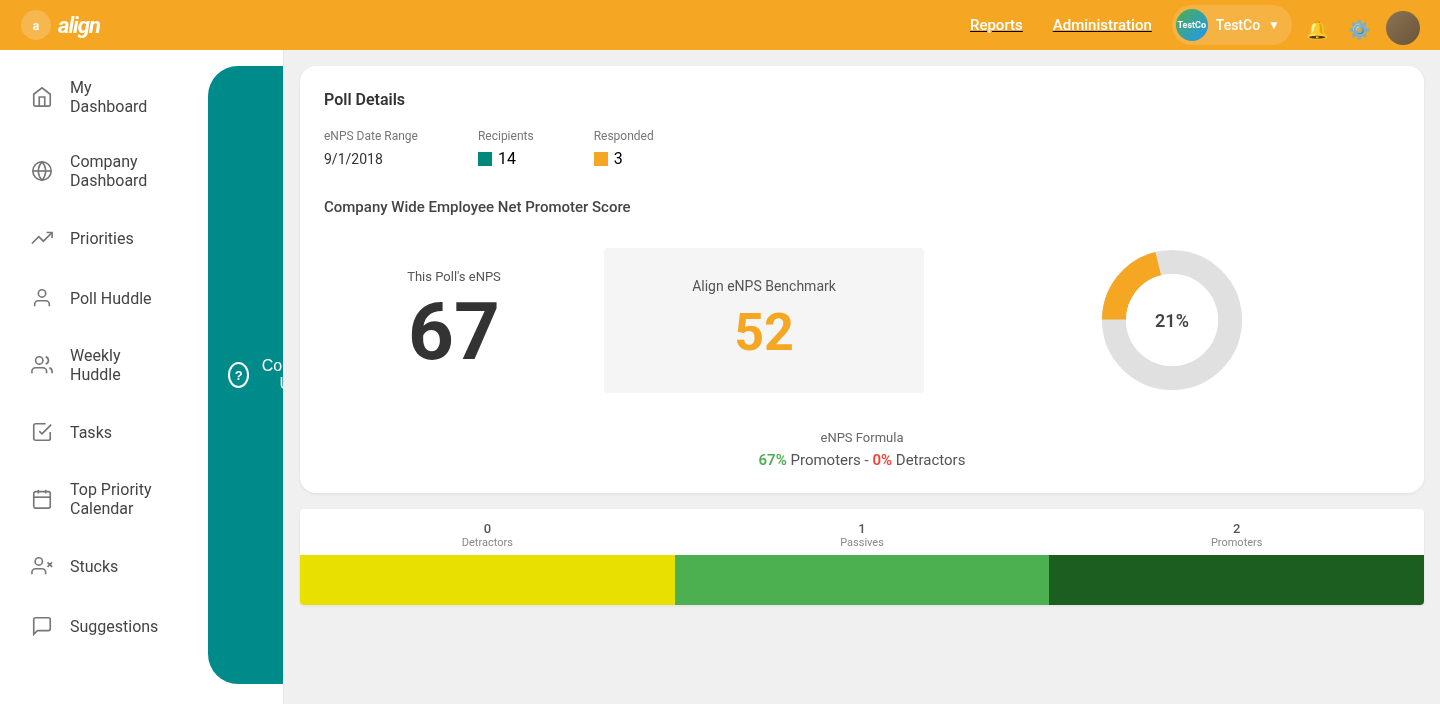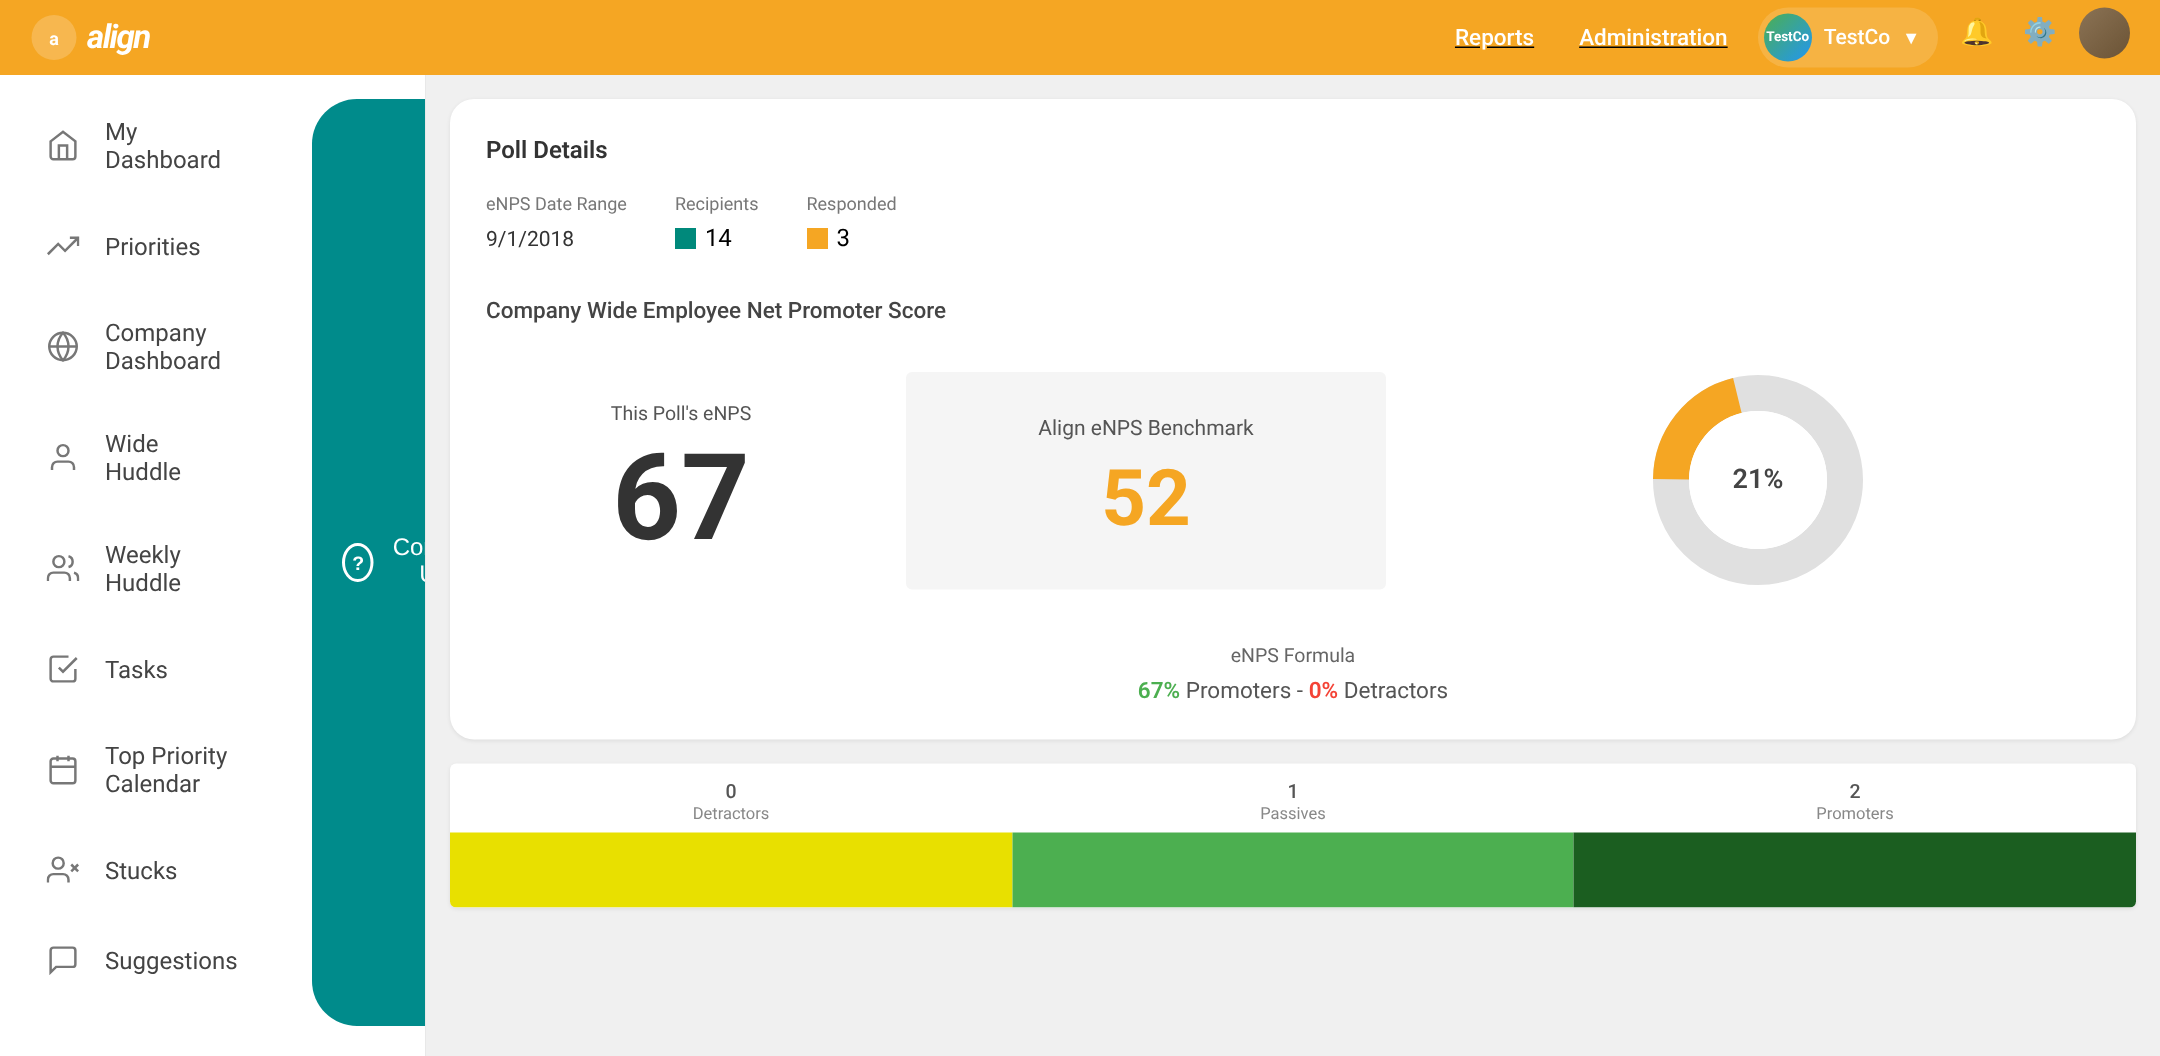--- a/index.html
+++ b/index.html
@@ -42,21 +42,21 @@
     }
     .nav-link {
       color: white;
       font-size: 15px;
       font-weight: 500;
       cursor: pointer;
       text-decoration: none;
     }
     .nav-right {
       display: flex;
-      align-items: flex-start;
+      align-items: flex-end;
       gap: 10px;
     }
     .company-selector {
       display: flex;
       align-items: center;
       gap: 8px;
       background: rgba(255,255,255,0.15);
       border-radius: 25px;
       padding: 4px 12px 4px 4px;
       cursor: pointer;
@@ -190,21 +190,21 @@
 
     
     .poll-title {
       font-size: 16px;
       font-weight: 600;
       color: #333;
       margin-bottom: 20px;
     }
     .poll-meta {
       display: flex;
-      gap: 32px;
+      gap: 60px;
       align-items: flex-start;
     }
     .poll-meta-item label {
       font-size: 12px;
       color: #777;
       display: block;
       margin-bottom: 6px;
     }
     .poll-meta-item .value {
       font-size: 14px;
@@ -404,46 +404,46 @@
             <path d="M3 9l9-7 9 7v11a2 2 0 01-2 2H5a2 2 0 01-2-2z"></path>
             <polyline points="9,22 9,12 15,12 15,22"></polyline>
           </svg>
         </span>
         <span class="s-label">My Dashboard</span>
       </div>
 
       <div class="sidebar-item">
         <span class="s-icon">
           <svg width="22" height="22" viewBox="0 0 24 24" fill="none" stroke="#777" stroke-width="1.8">
-            <polyline points="23,6 13.5,15.5 8.5,10.5 1,18"></polyline>
-            <polyline points="17,6 23,6 23,12"></polyline>
-          </svg>
-        </span>
-        <span class="s-label">Priorities</span>
-      </div>
-
-      <div class="sidebar-item">
-        <span class="s-icon">
-          <svg width="22" height="22" viewBox="0 0 24 24" fill="none" stroke="#777" stroke-width="1.8">
             <circle cx="12" cy="12" r="10"></circle>
             <line x1="2" y1="12" x2="22" y2="12"></line>
             <path d="M12 2a15.3 15.3 0 014 10 15.3 15.3 0 01-4 10 15.3 15.3 0 01-4-10 15.3 15.3 0 014-10z"></path>
           </svg>
         </span>
         <span class="s-label">Company Dashboard</span>
       </div>
 
       <div class="sidebar-item">
         <span class="s-icon">
           <svg width="22" height="22" viewBox="0 0 24 24" fill="none" stroke="#777" stroke-width="1.8">
+            <polyline points="23,6 13.5,15.5 8.5,10.5 1,18"></polyline>
+            <polyline points="17,6 23,6 23,12"></polyline>
+          </svg>
+        </span>
+        <span class="s-label">Priorities</span>
+      </div>
+
+      <div class="sidebar-item">
+        <span class="s-icon">
+          <svg width="22" height="22" viewBox="0 0 24 24" fill="none" stroke="#777" stroke-width="1.8">
             <path d="M20 21v-2a4 4 0 00-4-4H8a4 4 0 00-4 4v2"></path>
             <circle cx="12" cy="7" r="4"></circle>
           </svg>
         </span>
-        <span class="s-label">Wide Huddle</span>
+        <span class="s-label">Poll Huddle</span>
       </div>
 
       <div class="sidebar-item">
         <span class="s-icon">
           <svg width="22" height="22" viewBox="0 0 24 24" fill="none" stroke="#777" stroke-width="1.8">
             <path d="M17 21v-2a4 4 0 00-4-4H5a4 4 0 00-4 4v2"></path>
             <circle cx="9" cy="7" r="4"></circle>
             <path d="M23 21v-2a4 4 0 00-3-3.87"></path>
             <path d="M16 3.13a4 4 0 010 7.75"></path>
           </svg>

